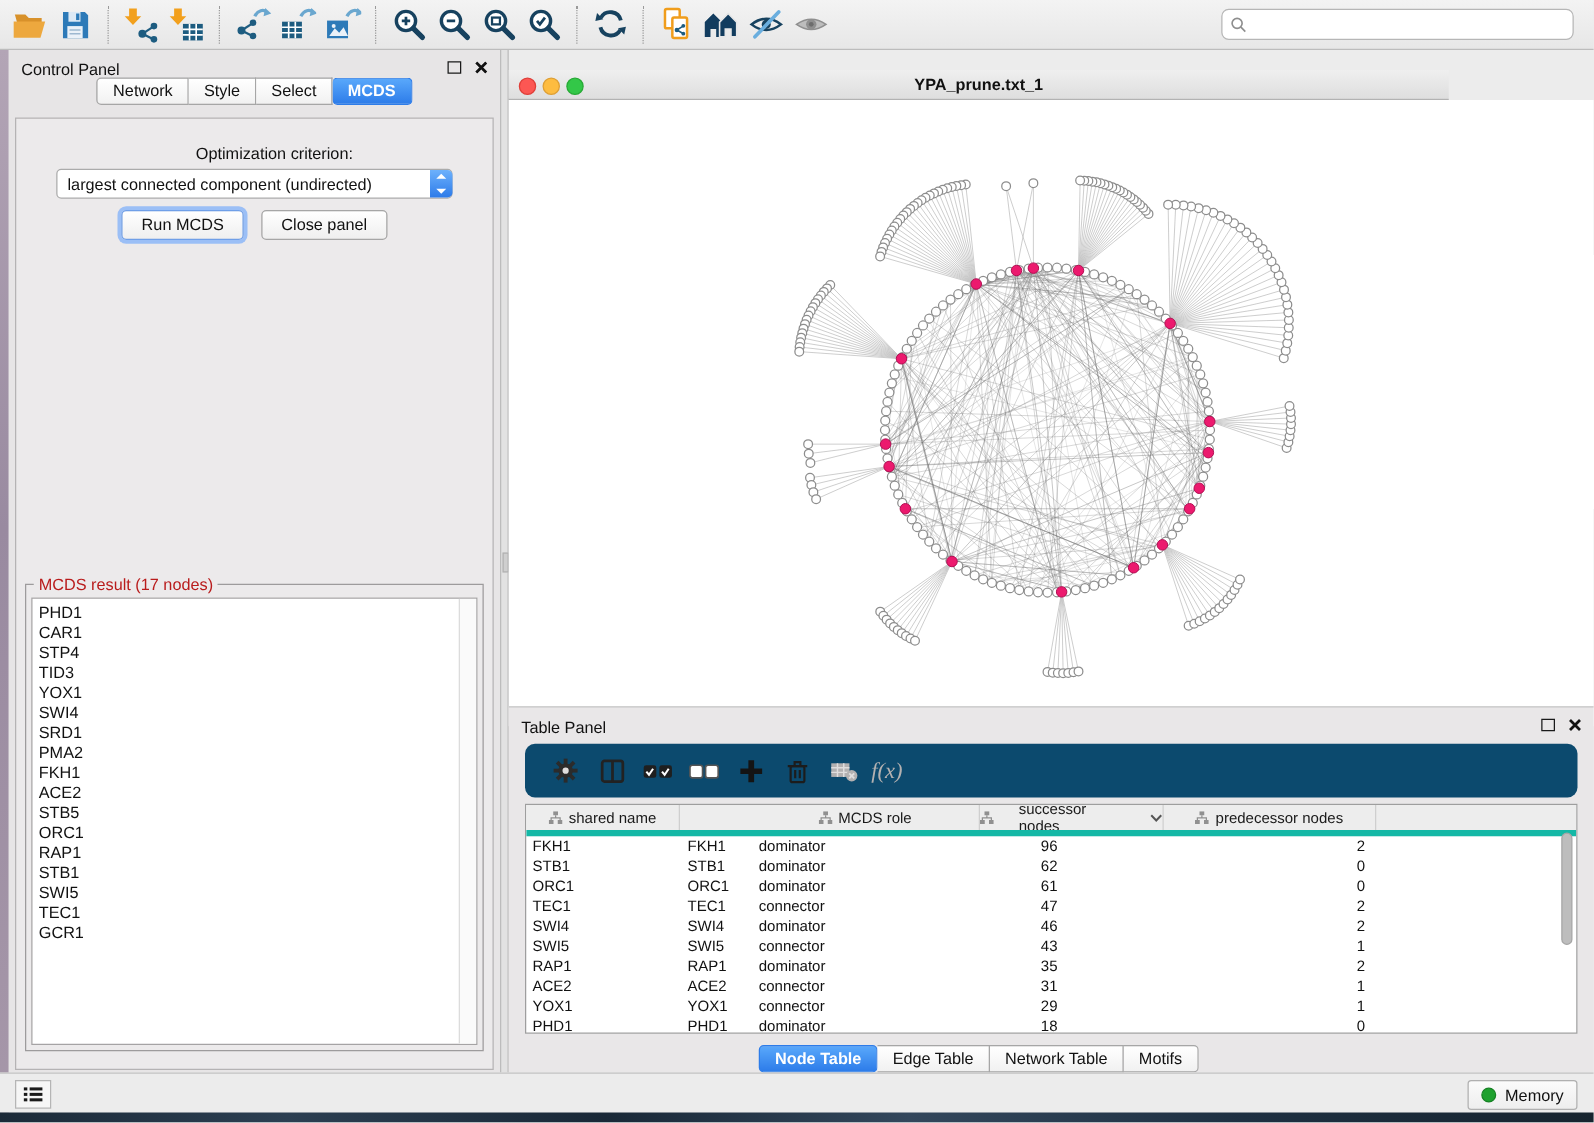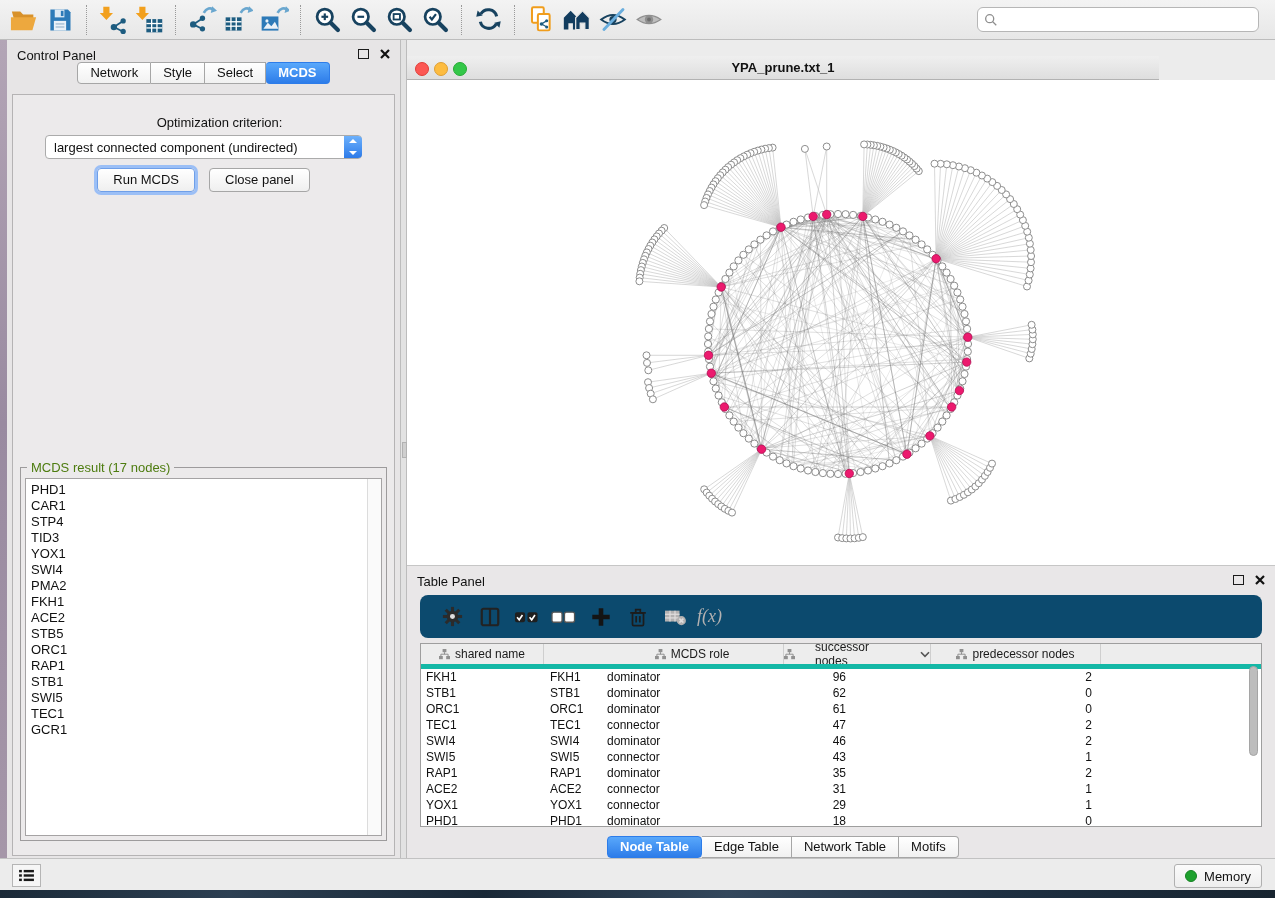--- a/index.html
+++ b/index.html
@@ -38,21 +38,21 @@
   .dd .val{flex:1;font-size:13px;color:#111;padding-left:8px;white-space:nowrap;overflow:hidden}
   .dd .step{width:18px;height:22px;margin-right:-1px;background:linear-gradient(#6db1fc,#2d7be9);
             border-radius:0 4px 4px 0;position:relative;flex:0 0 auto}
   .dd .step .up{position:absolute;left:5px;top:3px;border:4px solid transparent;border-bottom-color:#fff;border-top-width:0}
   .dd .step .dn{position:absolute;left:5px;bottom:3px;border:4px solid transparent;border-top-color:#fff;border-bottom-width:0}
   .btn-row{position:absolute;top:73px;left:0;width:100%;display:flex;justify-content:center;gap:14px}
   .btn{background:linear-gradient(#ffffff,#efefef);border:1px solid #a6a6a6;border-radius:4px;
        font-size:13px;color:#111;height:24px;line-height:22px;padding:0 15px;box-sizing:border-box}
   .btn.focus{box-shadow:0 0 0 3px rgba(90,155,255,.55);border-color:#6f9fe8}
   .groupbox{position:absolute;left:7px;right:7px;top:372px;height:372px;border:1px solid #9d9b9c}
-  .groupbox .legend{position:absolute;top:-8px;left:6px;background:#eceaeb;padding:0 4px;font-size:13px;color:#4d7c0f}
+  .groupbox .legend{position:absolute;top:-8px;left:6px;background:#eceaeb;padding:0 4px;font-size:13px;color:#b91c1c}
   .listbox{position:absolute;left:4px;right:4px;top:10px;bottom:4px;background:#fff;border:1px solid #a5a3a4;
            font-size:13px;color:#111;padding:3px 0 0 5px;line-height:16px;overflow:hidden}
   .listbox .scroll{position:absolute;right:0;top:0;bottom:0;width:13px;background:#fafafa;border-left:1px solid #dcdcdc}
   
   .splitter{position:absolute;left:400px;top:40px;width:7px;height:818px;background:#e2e2e2;
             border-left:1px solid #bcbcbc;border-right:1px solid #bcbcbc;box-sizing:border-box}
   .splitter .grip{position:absolute;left:1px;top:402px;width:3px;height:14px;background:#cfcfcf;border:1px solid #b2b2b2}
   
   .netwin{position:absolute;left:407px;top:56px;width:752px;height:525px}
   .net-titlebar{position:absolute;left:0;top:0;width:100%;height:24px;box-sizing:border-box;
@@ -325,20 +325,21 @@
     <div class="groupbox">
       <div class="legend">MCDS result (17 nodes)</div>
       <div class="listbox" id="mcds-list">
         <div class="scroll"></div>
       <div>PHD1</div>
           <div>CAR1</div>
           <div>STP4</div>
           <div>TID3</div>
           <div>YOX1</div>
           <div>SWI4</div>
+          <div>SRD1</div>
           <div>PMA2</div>
           <div>FKH1</div>
           <div>ACE2</div>
           <div>STB5</div>
           <div>ORC1</div>
           <div>RAP1</div>
           <div>STB1</div>
           <div>SWI5</div>
           <div>TEC1</div>
           <div>GCR1</div>

